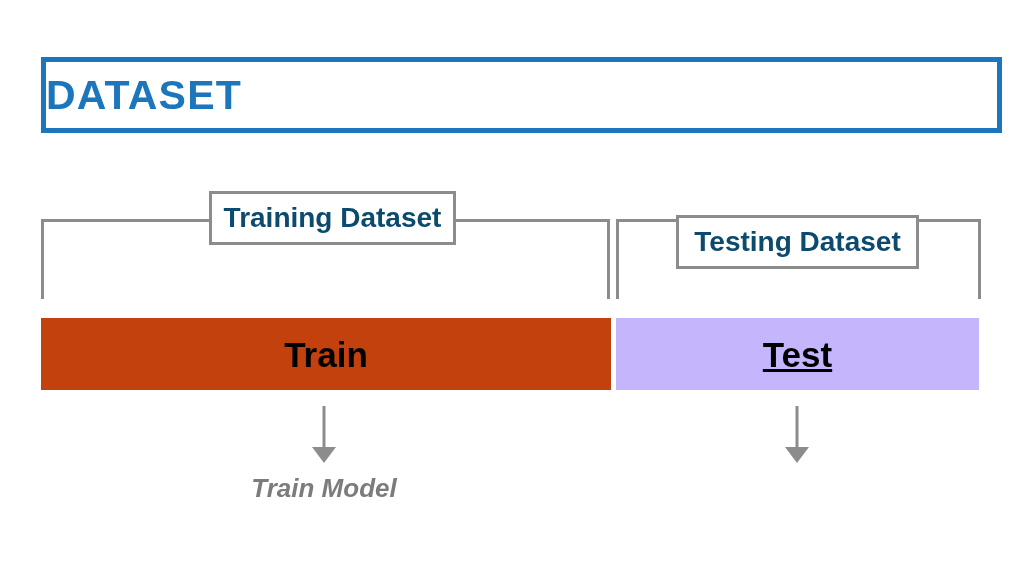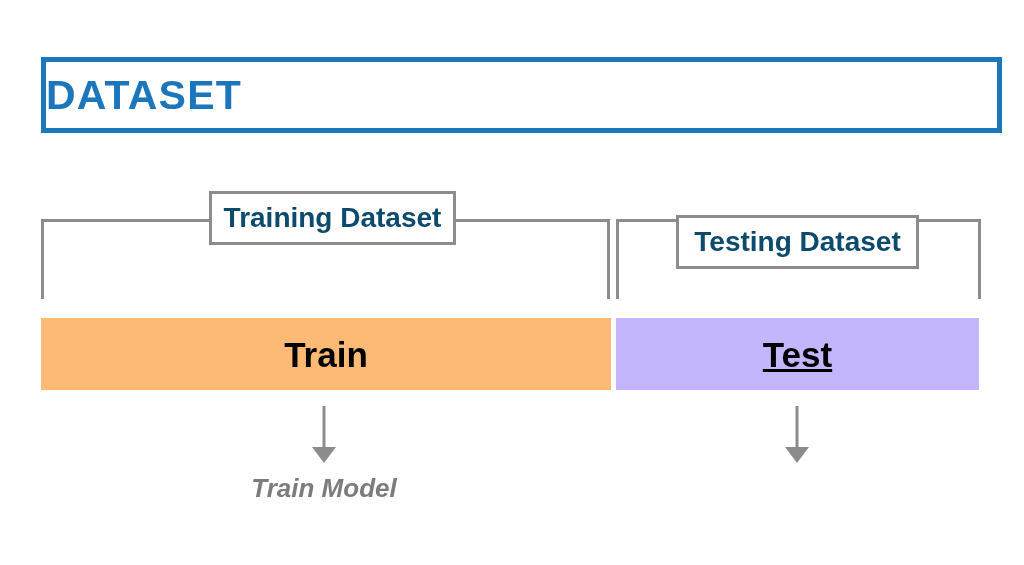--- a/index.html
+++ b/index.html
@@ -158,21 +158,21 @@
   <div class="line-v" style="left:978px; top:219px; height:80px;"></div>
 
   <div class="label-box" id="training-dataset-box">
     <span class="label-text">Training Dataset</span>
   </div>
 
   <div class="label-box" id="testing-dataset-box">
     <span class="label-text">Testing Dataset</span>
   </div>
 
-  <div class="split-bar" id="train-bar" style="background-color: #fdba74; text-align: center;">
+  <div class="split-bar" id="train-bar" style="background-color: #c2410c; text-align: center;">
     <span class="bar-text">Train</span>
   </div>
 
   <div class="split-bar" id="test-bar" style="background-color: #c4b5fd; text-decoration: underline;">
     <span class="bar-text">Test</span>
   </div>
 
   <svg class="arrow" id="train-arrow" viewBox="0 0 40 58">
     <line x1="20" y1="0" x2="20" y2="48" stroke="#8c8c8c" stroke-width="3"></line>
     <path d="M20 57 L8 41 L32 41 Z" fill="#8c8c8c"></path>

